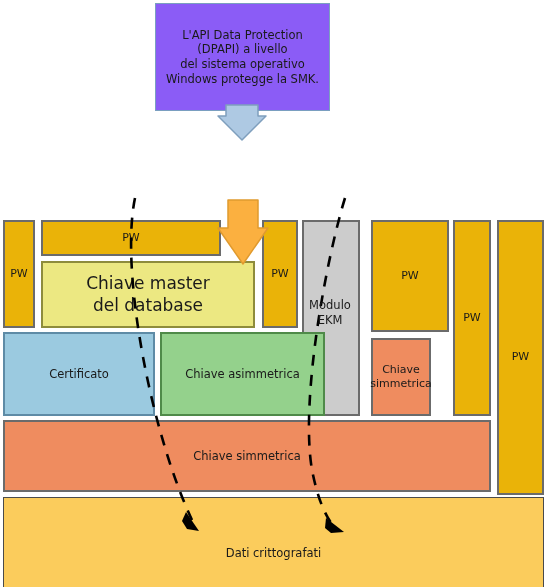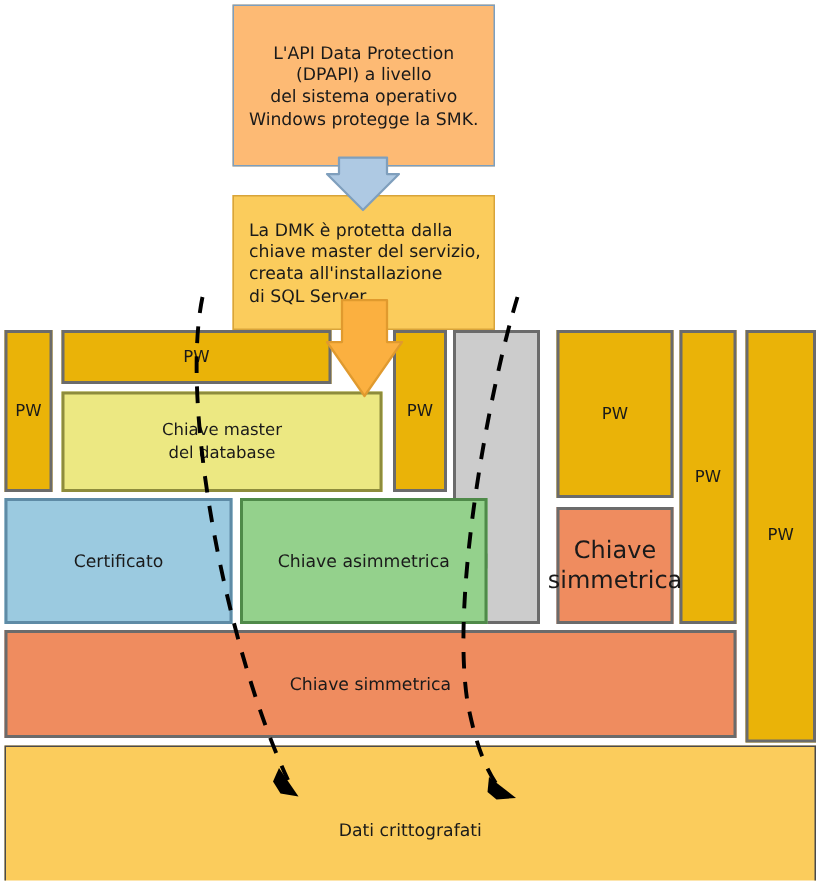--- a/index.html
+++ b/index.html
@@ -31,21 +31,21 @@
     color: #1a1a1a;
     line-height: 1.28;
   }
   .box .txt {
     display: block;
     white-space: pre-line;
   }
   
   .dpapi {
     left: 155px; top: 3px; width: 175px; height: 108px;
-    background: #fdba74;
+    background: #8b5cf6;
     border-color: #7a9fc0;
     font-size: 11.5px;
   }
   .dmk {
     left: 155px; top: 130px; width: 175px; height: 90px;
     background: #fbcc5c;
     border-color: #d8a43a;
     font-size: 11.5px;
     justify-content: flex-start;
     padding-left: 10px;
@@ -60,39 +60,39 @@
   .pw2 { left: 41px;  top: 220px; width: 180px; height: 36px;  }
   .pw3 { left: 262px; top: 220px; width: 36px;  height: 108px; }
   .pw4 { left: 371px; top: 220px; width: 78px;  height: 112px; }
   .pw5 { left: 453px; top: 220px; width: 38px;  height: 196px; }
   .pw6 { left: 497px; top: 220px; width: 47px;  height: 275px; }
 
   .dbmk {
     left: 41px; top: 261px; width: 214px; height: 67px;
     background: #ece882;
     border: 2px solid #8e8c3c;
-    font-size: 11px;
+    font-size: 17px;
   }
   .cert {
     left: 3px; top: 332px; width: 152px; height: 84px;
     background: #9bcae0;
     border: 2px solid #5e8ba6;
     font-size: 11.5px;
   }
   .asym {
     left: 160px; top: 332px; width: 165px; height: 84px;
     background: #94d18c;
     border: 2px solid #4f8a49;
     font-size: 11.5px;
   }
   .symkey-right {
-    left: 371px; top: 338px; width: 78px; height: 78px;
+    left: 371px; top: 338px; width: 60px; height: 78px;
     background: #ef8c5f;
     border: 2px solid #6b6b6b;
-    font-size: 16px;
+    font-size: 11px;
   }
   .symkey-wide {
     left: 3px; top: 420px; width: 488px; height: 72px;
     background: #ef8c5f;
     border: 2px solid #6b6b6b;
     font-size: 11.5px;
   }
   .data {
     left: 3px; top: 497px; width: 541px; height: 112px;
     background: #fbcc5c;
@@ -126,26 +126,20 @@
 
 <div id="stage">
 
   <div class="box dpapi">
     <span class="txt">L'API Data Protection
 (DPAPI) a livello
 del sistema operativo
 Windows protegge la SMK.</span>
   </div>
 
-  <div class="box dmk">
-    <span class="txt">La DMK è protetta dalla
-chiave master del servizio,
-creata all'installazione
-di SQL Server.</span>
-  </div>
 
   <div class="box pw pw1">
     <span class="txt">PW</span>
   </div>
   <div class="box pw pw2">
     <span class="txt">PW</span>
   </div>
   <div class="box pw pw3">
     <span class="txt">PW</span>
   </div>
@@ -157,20 +151,22 @@
   </div>
   <div class="box pw pw6">
     <span class="txt">PW</span>
   </div>
 
   <div class="ekm-wrap">
     <svg width="66" height="196" viewBox="0 0 66 196">
       <path d="M1,1 L57,1 L57,195 L1,195 L1,158 L-0,158 L22,158 L22,150 L1,150 Z" fill="#cccccc" stroke="#6b6b6b" stroke-width="2" stroke-linejoin="miter"></path>
       <path d="M1,1 L57,1 L57,195 L1,195 L1,158 L22,158 L22,150 L1,150 Z" fill="#cccccc" stroke="#6b6b6b" stroke-width="2"></path>
     </svg>
+    <span class="ekm-label">Modulo
+EKM</span>
   </div>
 
   <div class="box dbmk">
     <span class="txt">Chiave master
 del database</span>
   </div>
 
   <div class="box cert">
     <span class="txt">Certificato</span>
   </div>

